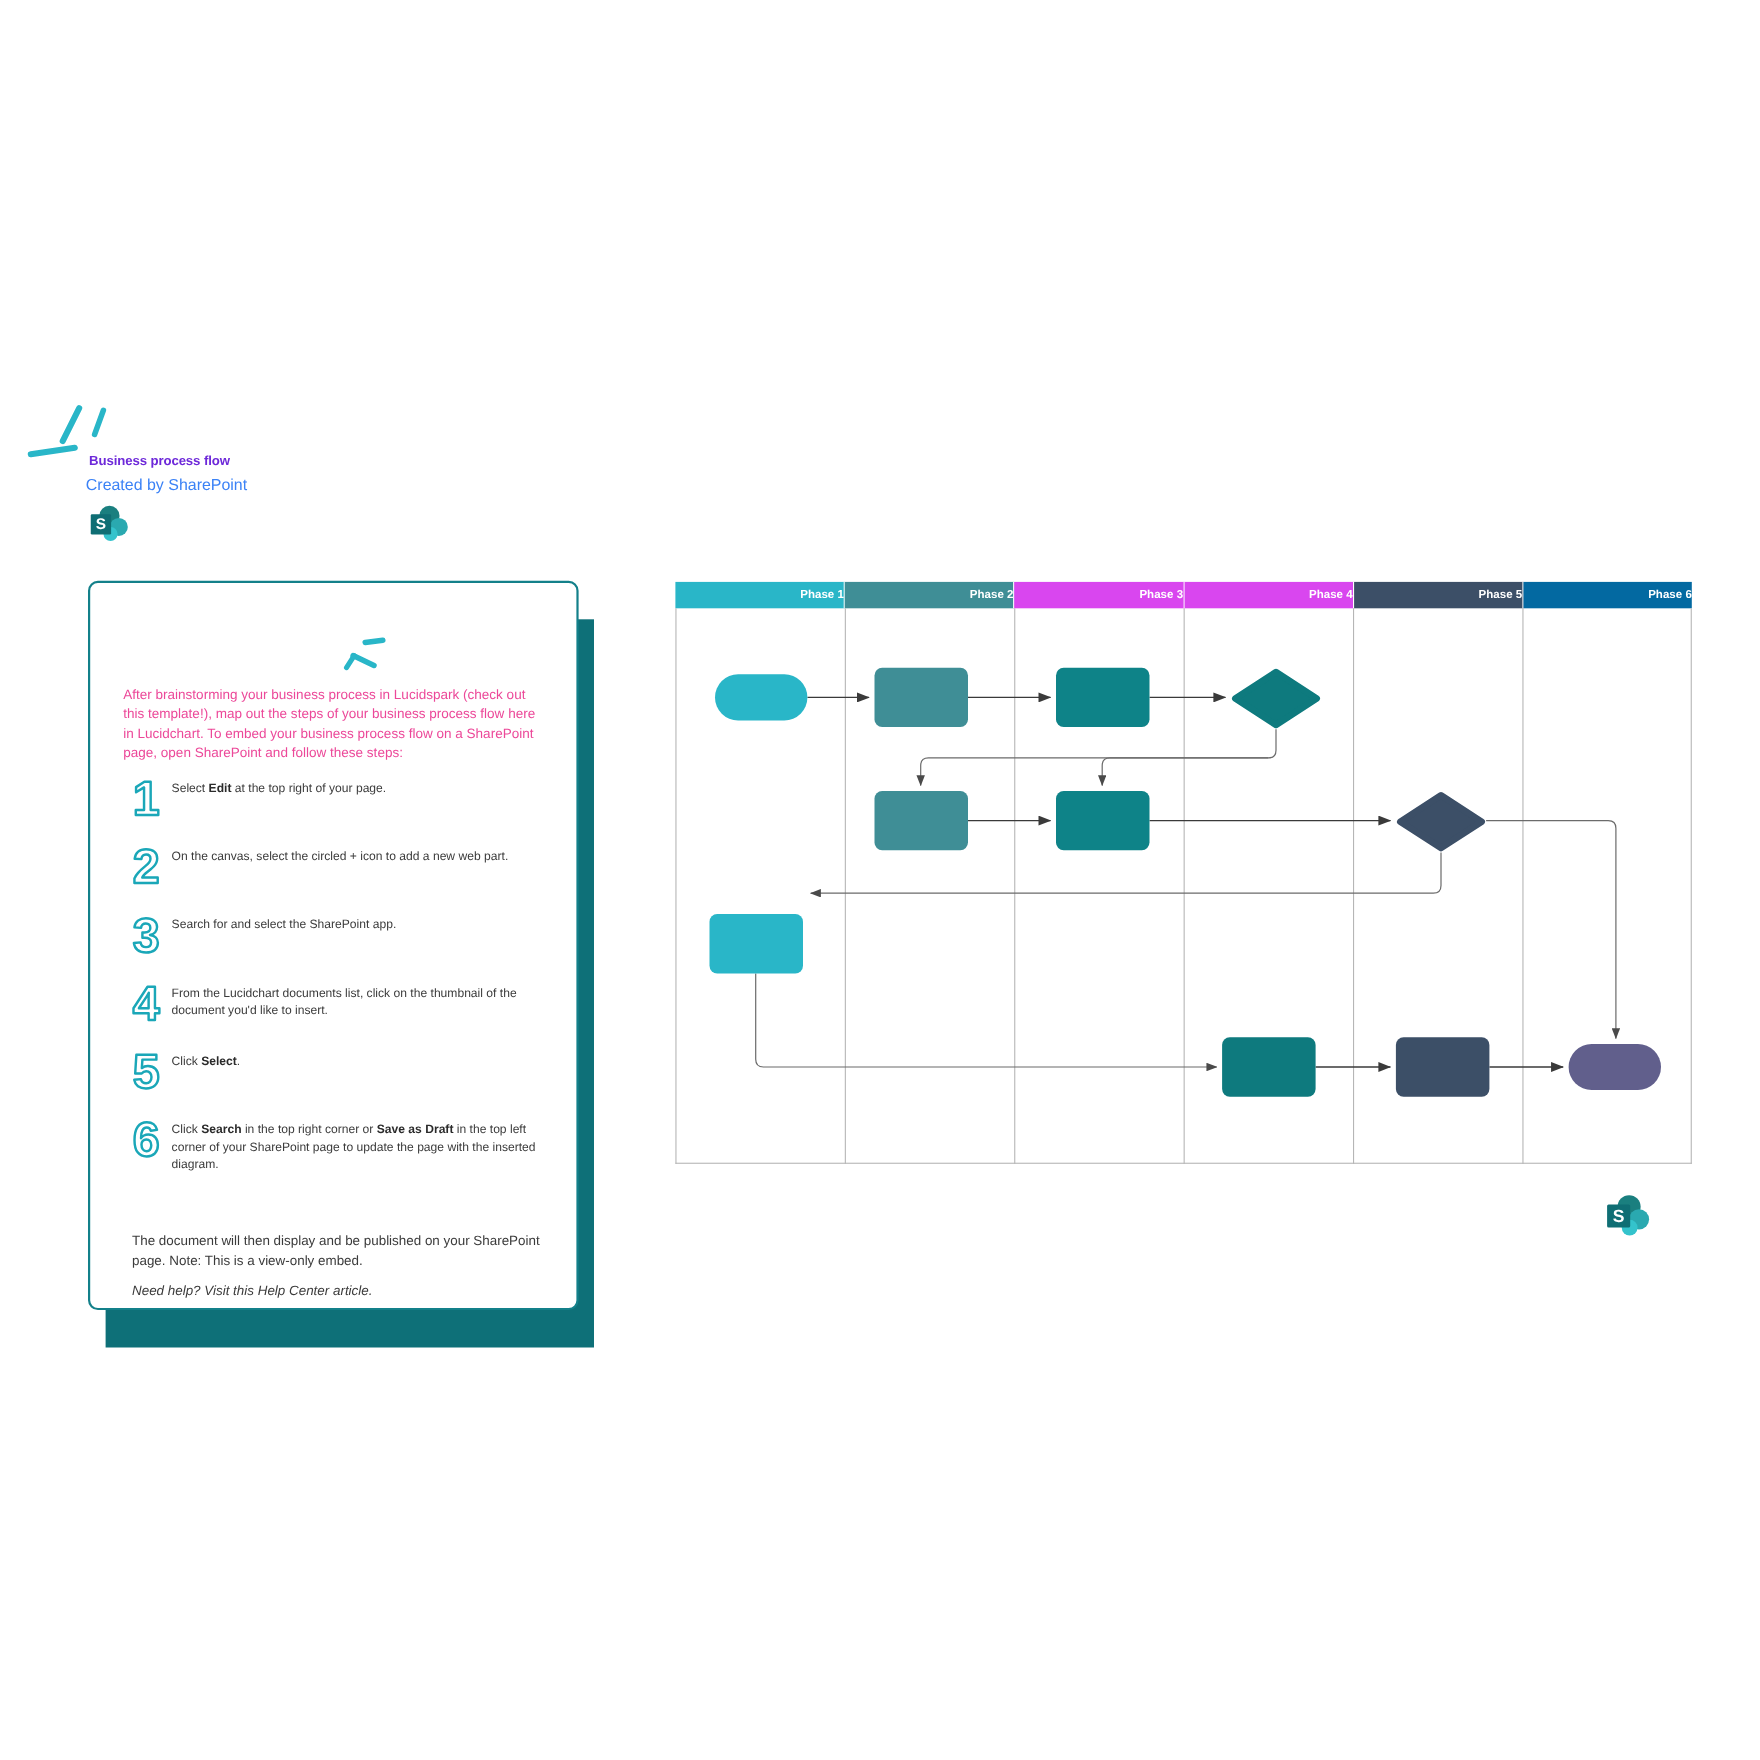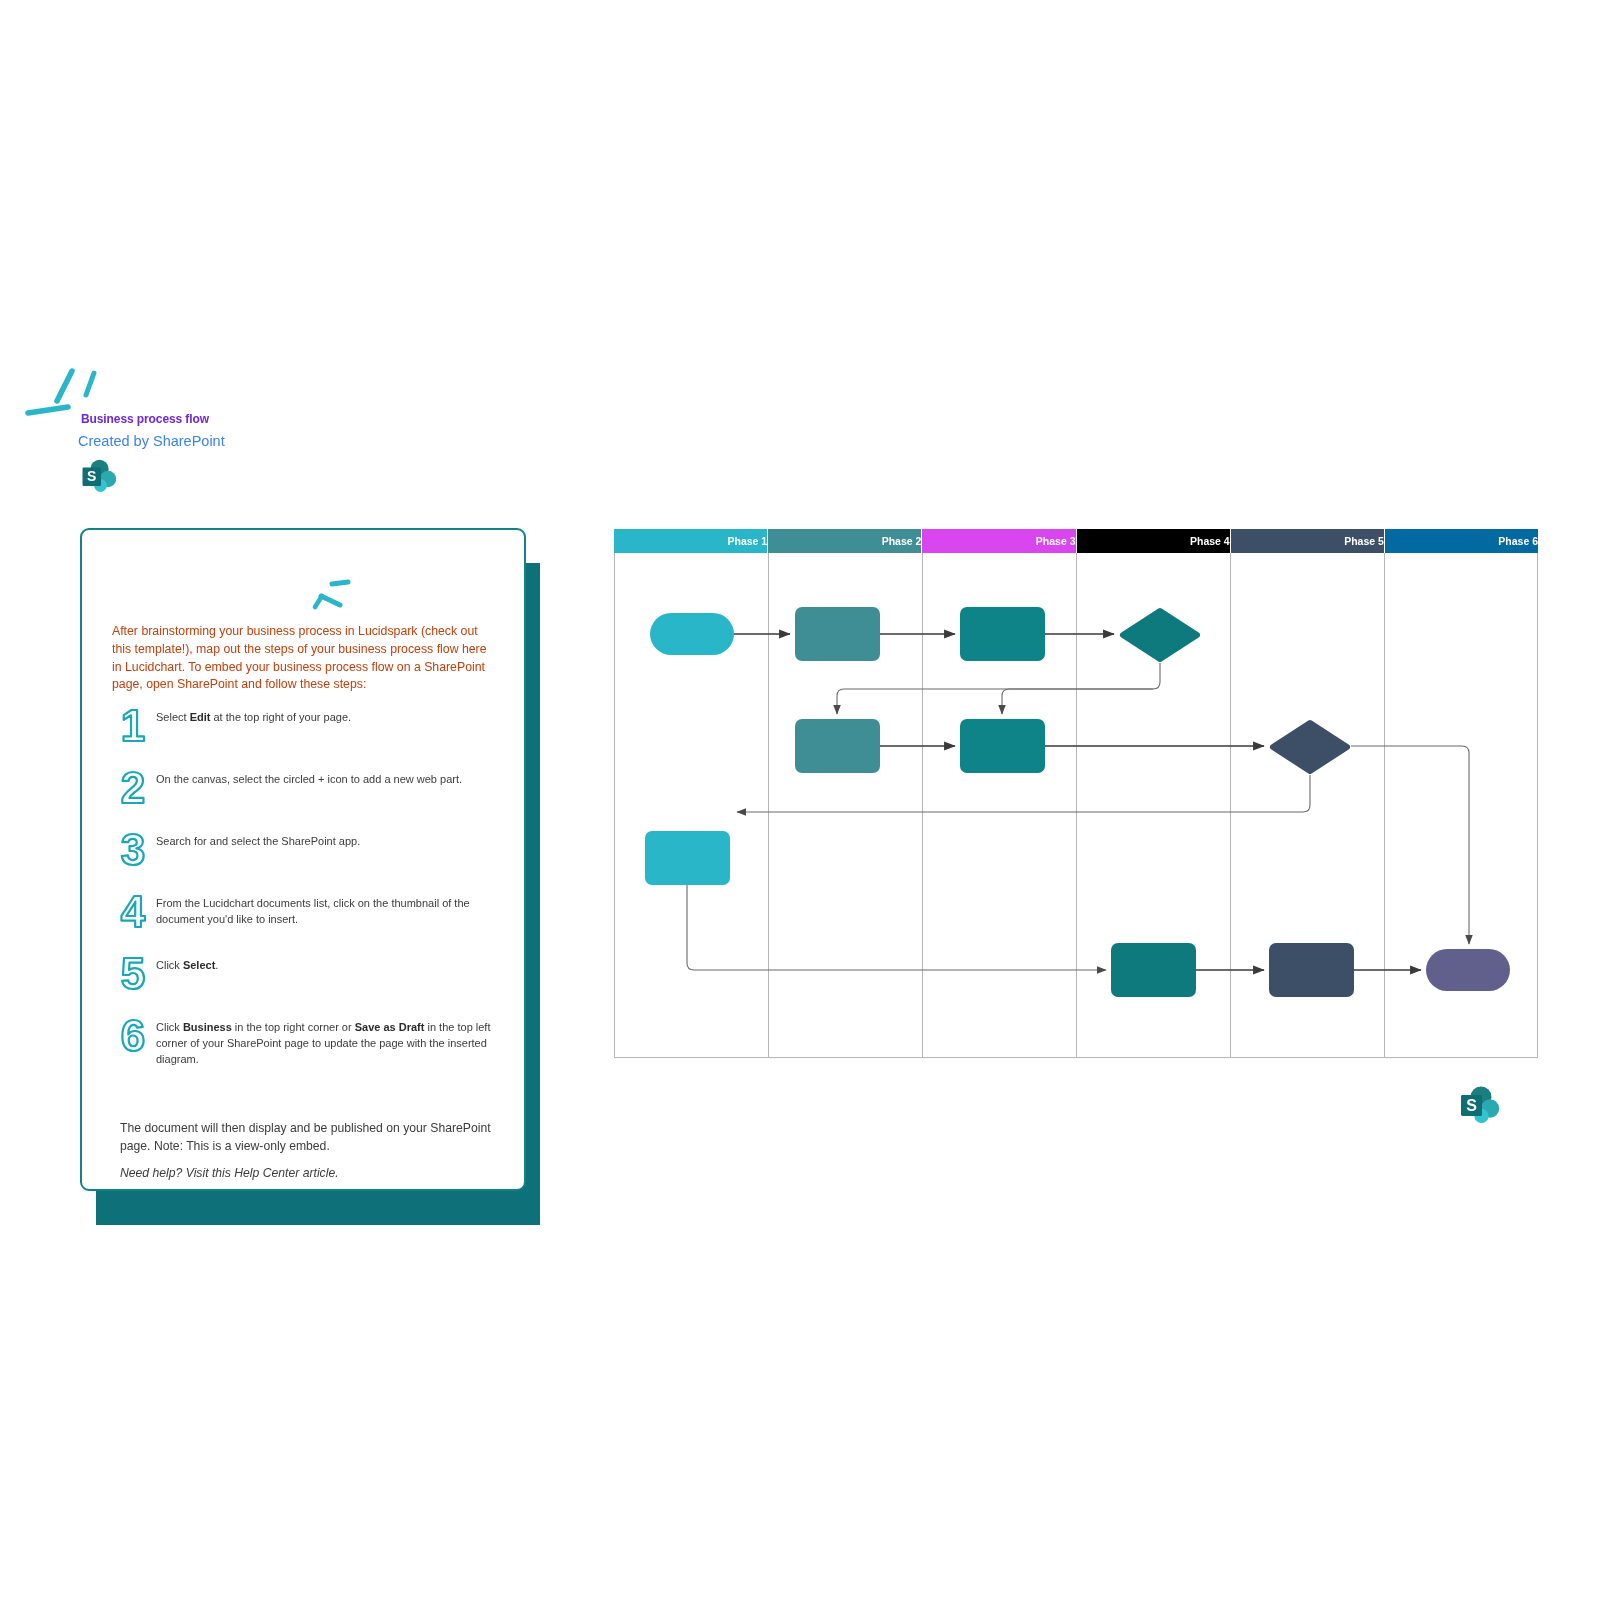--- a/index.html
+++ b/index.html
@@ -94,21 +94,21 @@
     width: 44px;
     height: 35px;
   }
   #card-intro {
     position: absolute;
     left: 30px;
     top: 93px;
     width: 378px;
     font-size: 12.3px;
     line-height: 1.45;
-    color: #c2410c;
+    color: #ec4899;
   }
 
   #steps-list {
     position: absolute;
     left: 30px;
     top: 170px;
     width: 400px;
   }
   .step-row {
     position: relative;
@@ -297,40 +297,40 @@
           </svg>
         </div>
         <div class="step-text">Click <b>Select</b>.</div>
       </div>
       <div class="step-row">
         <div class="step-num">
           <svg viewBox="0 0 44 50" width="44" height="50">
             <text x="21" y="41" text-anchor="middle" font-family="&quot;Liberation Sans&quot;, sans-serif" font-size="44" font-weight="bold" fill="none" stroke="#1aa7b8" stroke-width="2.2" stroke-linejoin="round">6</text>
           </svg>
         </div>
-        <div class="step-text">Click <b>Business</b> in the top right corner or <b>Save as Draft</b> in the top left corner of your SharePoint page to update the page with the inserted diagram.</div>
+        <div class="step-text">Click <b>Search</b> in the top right corner or <b>Save as Draft</b> in the top left corner of your SharePoint page to update the page with the inserted diagram.</div>
       </div>
     </div>
 
   <div id="card-note">The document will then display and be published on your SharePoint page. Note: This is a view-only embed.</div>
   <div id="card-help">Need help? Visit this Help Center article.</div>
 </div>
 
 <div id="diagram">
   <div id="lane-headers">
       <div class="lane-header" style="background: rgb(41, 182, 200);">
         <span>Phase 1</span>
       </div>
       <div class="lane-header" style="background: rgb(63, 142, 150);">
         <span>Phase 2</span>
       </div>
       <div class="lane-header" style="background: #d946ef;">
         <span>Phase 3</span>
       </div>
-      <div class="lane-header" style="background: #000000;">
+      <div class="lane-header" style="background: #d946ef;">
         <span>Phase 4</span>
       </div>
       <div class="lane-header" style="background: rgb(60, 79, 103);">
         <span>Phase 5</span>
       </div>
       <div class="lane-header" style="background: #0369a1;">
         <span>Phase 6</span>
       </div>
     </div>
   <div id="lane-body">

